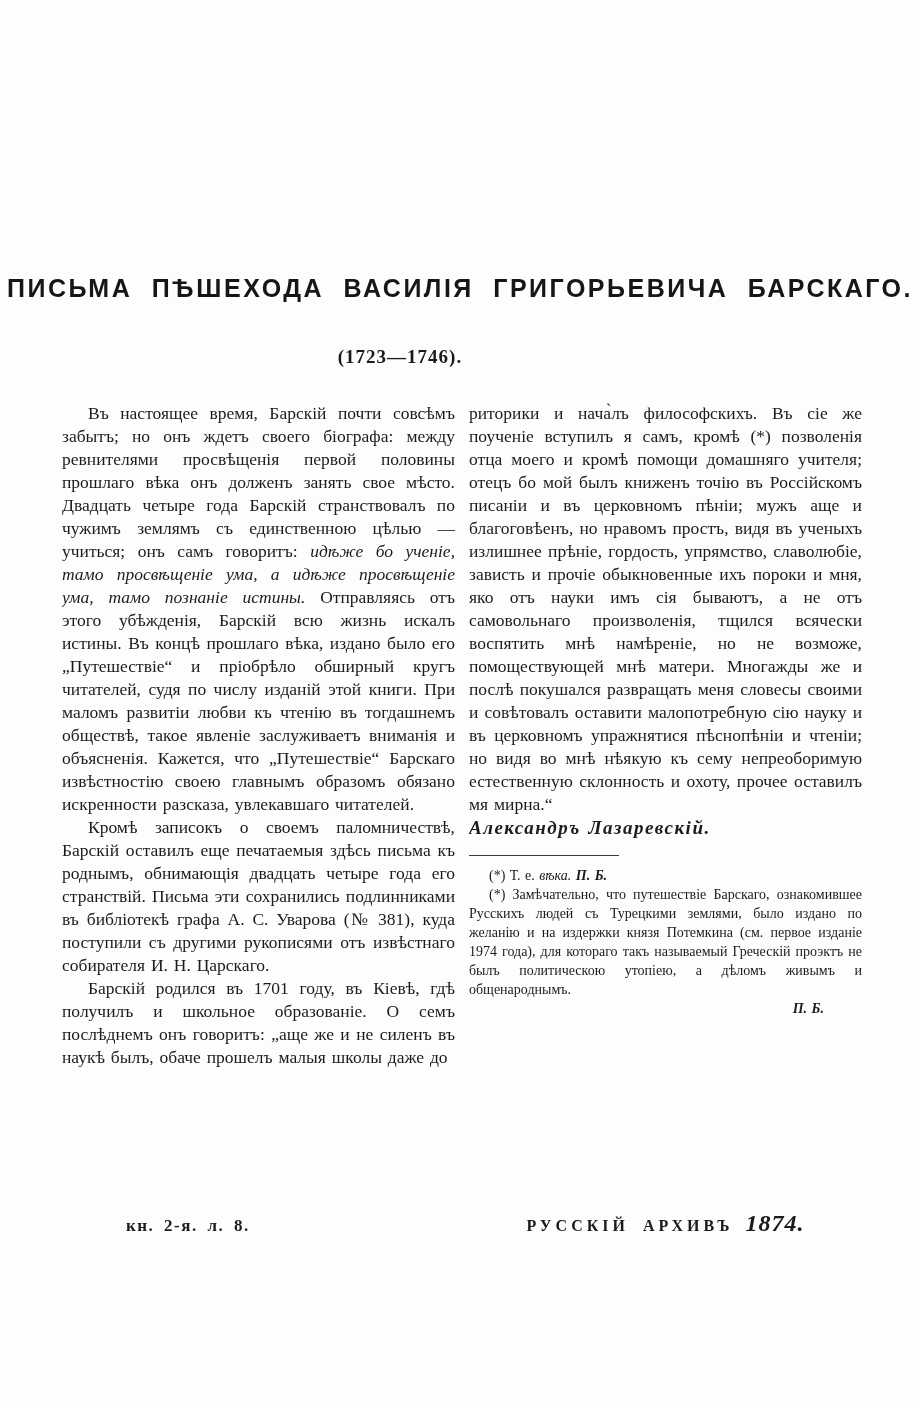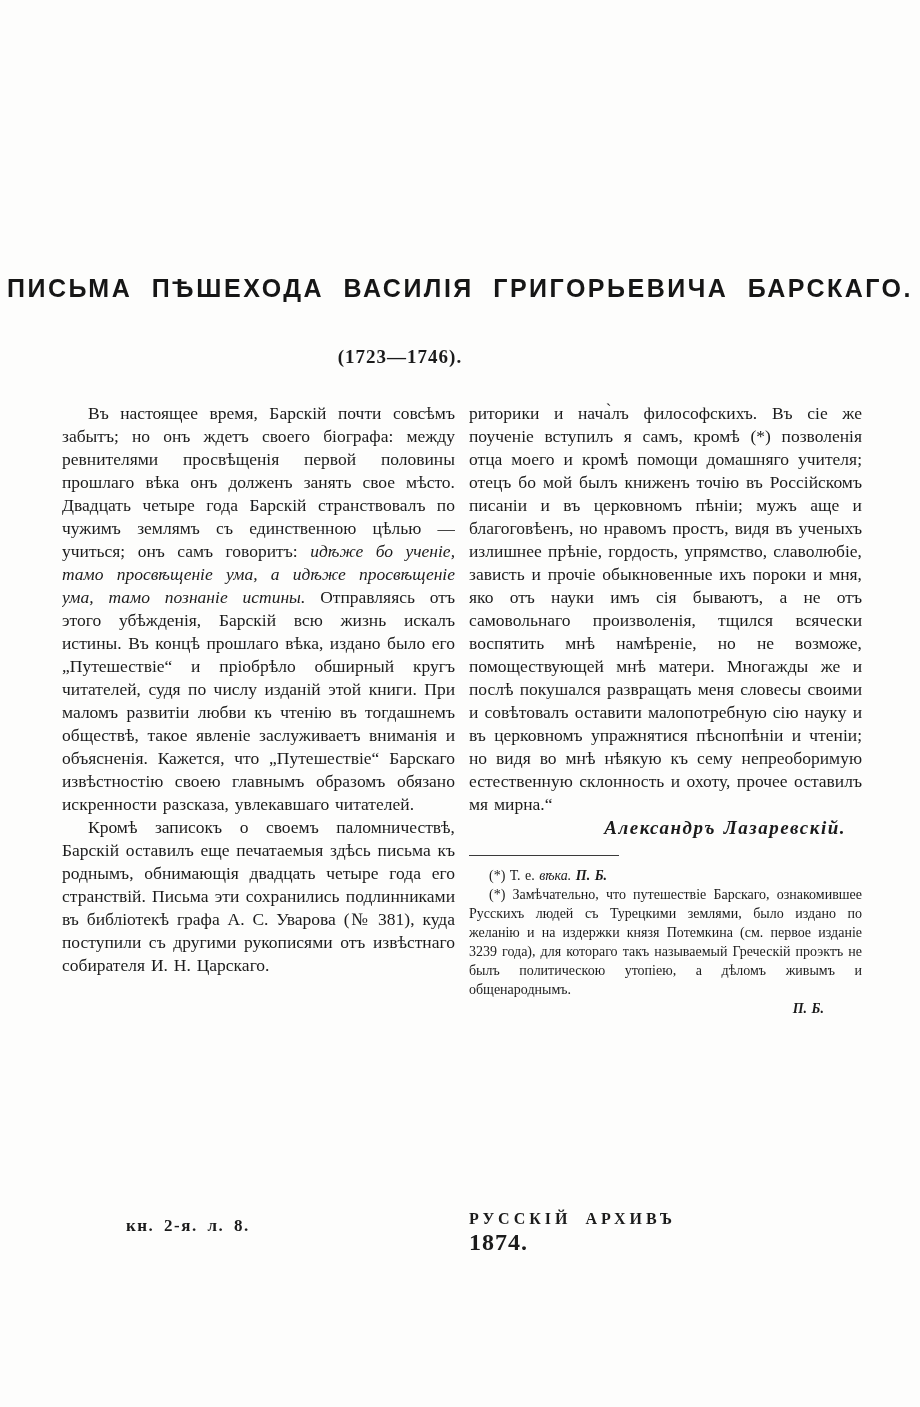--- a/index.html
+++ b/index.html
@@ -64,21 +64,21 @@
   }
   .col p.continuation {
     text-indent: 0;
   }
   .quote-italic {
     font-style: italic;
     margin-top: 44px;
   }
   .signature {
     margin-top: 8px;
-    text-align: right;
+    text-align: left;
     padding-right: 16px;
     font-style: italic;
     font-weight: 700;
     font-size: 19px;
     letter-spacing: 1.5px;
     text-indent: 0 !important;
   }
   .footnote-rule {
     width: 150px;
     height: 0;
@@ -111,60 +111,61 @@
     word-spacing: 4px;
   }
   .footer-right {
     position: absolute;
     left: 469px;
     top: 1210px;
     width: 393px;
     display: flex;
     justify-content: center;
     align-items: baseline;
-    gap: 1px;
-    flex-direction: column;
+    gap: 12px;
   }
   .footer-right .journal-name {
     font-weight: 700;
     font-size: 16px;
     letter-spacing: 4px;
     word-spacing: 6px;
   }
   .footer-right .journal-year {
     font-weight: 700;
     font-size: 24px;
     letter-spacing: 1px;
+    font-style: italic;
   }
 </style>
 </head>
 <body>
 
 <div class="page">
 
   <div class="article-title">ПИСЬМА ПѢШЕХОДА ВАСИЛІЯ ГРИГОРЬЕВИЧА БАРСКАГО.</div>
 
   <div class="article-subtitle">(1723—1746).</div>
 
   <div class="columns">
 
     <div class="col">
       <p><span>Въ настоящее время, Барскій почти совсѣмъ забытъ; но онъ ждетъ своего біографа: между ревнителями просвѣщенія первой половины прошлаго вѣка онъ долженъ занять свое мѣсто. Двадцать четыре года Барскій странствовалъ по чужимъ землямъ съ единственною цѣлью — учиться; онъ самъ говоритъ: </span><span class="quote-italic">идѣже бо ученіе, тамо просвѣщеніе ума, а идѣже просвѣщеніе ума, тамо познаніе истины.</span><span> Отправляясь отъ этого убѣжденія, Барскій всю жизнь искалъ истины. Въ концѣ прошлаго вѣка, издано было его „Путешествіе“ и пріобрѣло обширный кругъ читателей, судя по числу изданій этой книги. При маломъ развитіи любви къ чтенію въ тогдашнемъ обществѣ, такое явленіе заслуживаетъ вниманія и объясненія. Кажется, что „Путешествіе“ Барскаго извѣстностію своею главнымъ образомъ обязано искренности разсказа, увлекавшаго читателей.</span></p>
       <p>Кромѣ записокъ о своемъ паломничествѣ, Барскій оставилъ еще печатаемыя здѣсь письма къ роднымъ, обнимающія двадцать четыре года его странствій. Письма эти сохранились подлинниками въ библіотекѣ графа А. С. Уварова (№ 381), куда поступили съ другими рукописями отъ извѣстнаго собирателя И. Н. Царскаго.</p>
+      <p>Барскій родился въ 1701 году, въ Кіевѣ, гдѣ получилъ и школьное образованіе. О семъ послѣднемъ онъ говоритъ: „аще же и не силенъ въ наукѣ былъ, обаче прошелъ малыя школы даже до</p>
     </div>
 
     <div class="col">
       <p class="continuation">риторики и нача̀лъ философскихъ. Въ сіе же поученіе вступилъ я самъ, кромѣ (*) позволенія отца моего и кромѣ помощи домашняго учителя; отецъ бо мой былъ книженъ точію въ Россійскомъ писаніи и въ церковномъ пѣніи; мужъ аще и благоговѣенъ, но нравомъ простъ, видя въ ученыхъ излишнее прѣніе, гордость, упрямство, славолюбіе, зависть и прочіе обыкновенные ихъ пороки и мня, яко отъ науки имъ сія бываютъ, а не отъ самовольнаго произволенія, тщился всячески воспятить мнѣ намѣреніе, но не возможе, помоществующей мнѣ матери. Многажды же и послѣ покушался развращать меня словесы своими и совѣтовалъ оставити малопотребную сію науку и въ церковномъ упражнятися пѣснопѣніи и чтеніи; но видя во мнѣ нѣякую къ сему непреоборимую естественную склонность и охоту, прочее оставилъ мя мирна.“</p>
       <p class="signature">Александръ Лазаревскій.</p>
 
       <hr class="footnote-rule">
 
       <div class="footnotes">
         <p><span>(*) Т. е. </span><span class="quote-italic">вѣка.</span><span class="quote-italic" style="font-weight:700;"> П. Б.</span></p>
-        <p>(*) Замѣчательно, что путешествіе Барскаго, ознакомившее Русскихъ людей съ Турецкими землями, было издано по желанію и на издержки князя Потемкина (см. первое изданіе 3239 года), для котораго такъ называемый Греческій проэктъ не былъ политическою утопіею, а дѣломъ живымъ и общенароднымъ.</p>
+        <p>(*) Замѣчательно, что путешествіе Барскаго, ознакомившее Русскихъ людей съ Турецкими землями, было издано по желанію и на издержки князя Потемкина (см. первое изданіе 1974 года), для котораго такъ называемый Греческій проэктъ не былъ политическою утопіею, а дѣломъ живымъ и общенароднымъ.</p>
         <p class="fn-initials">П. Б.</p>
       </div>
     </div>
 
   </div>
 
   <div class="footer-left">кн. 2-я. л. 8.</div>
 
   <div class="footer-right">
     <span class="journal-name">РУССКІЙ АРХИВЪ</span>

